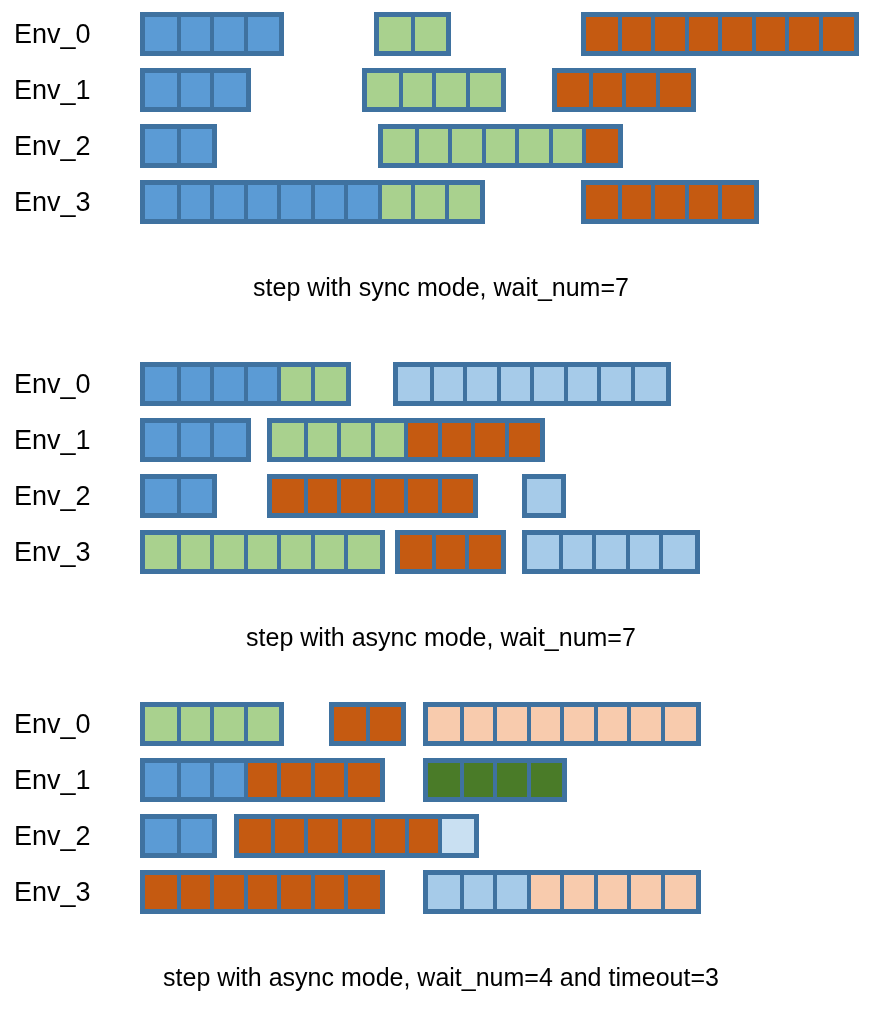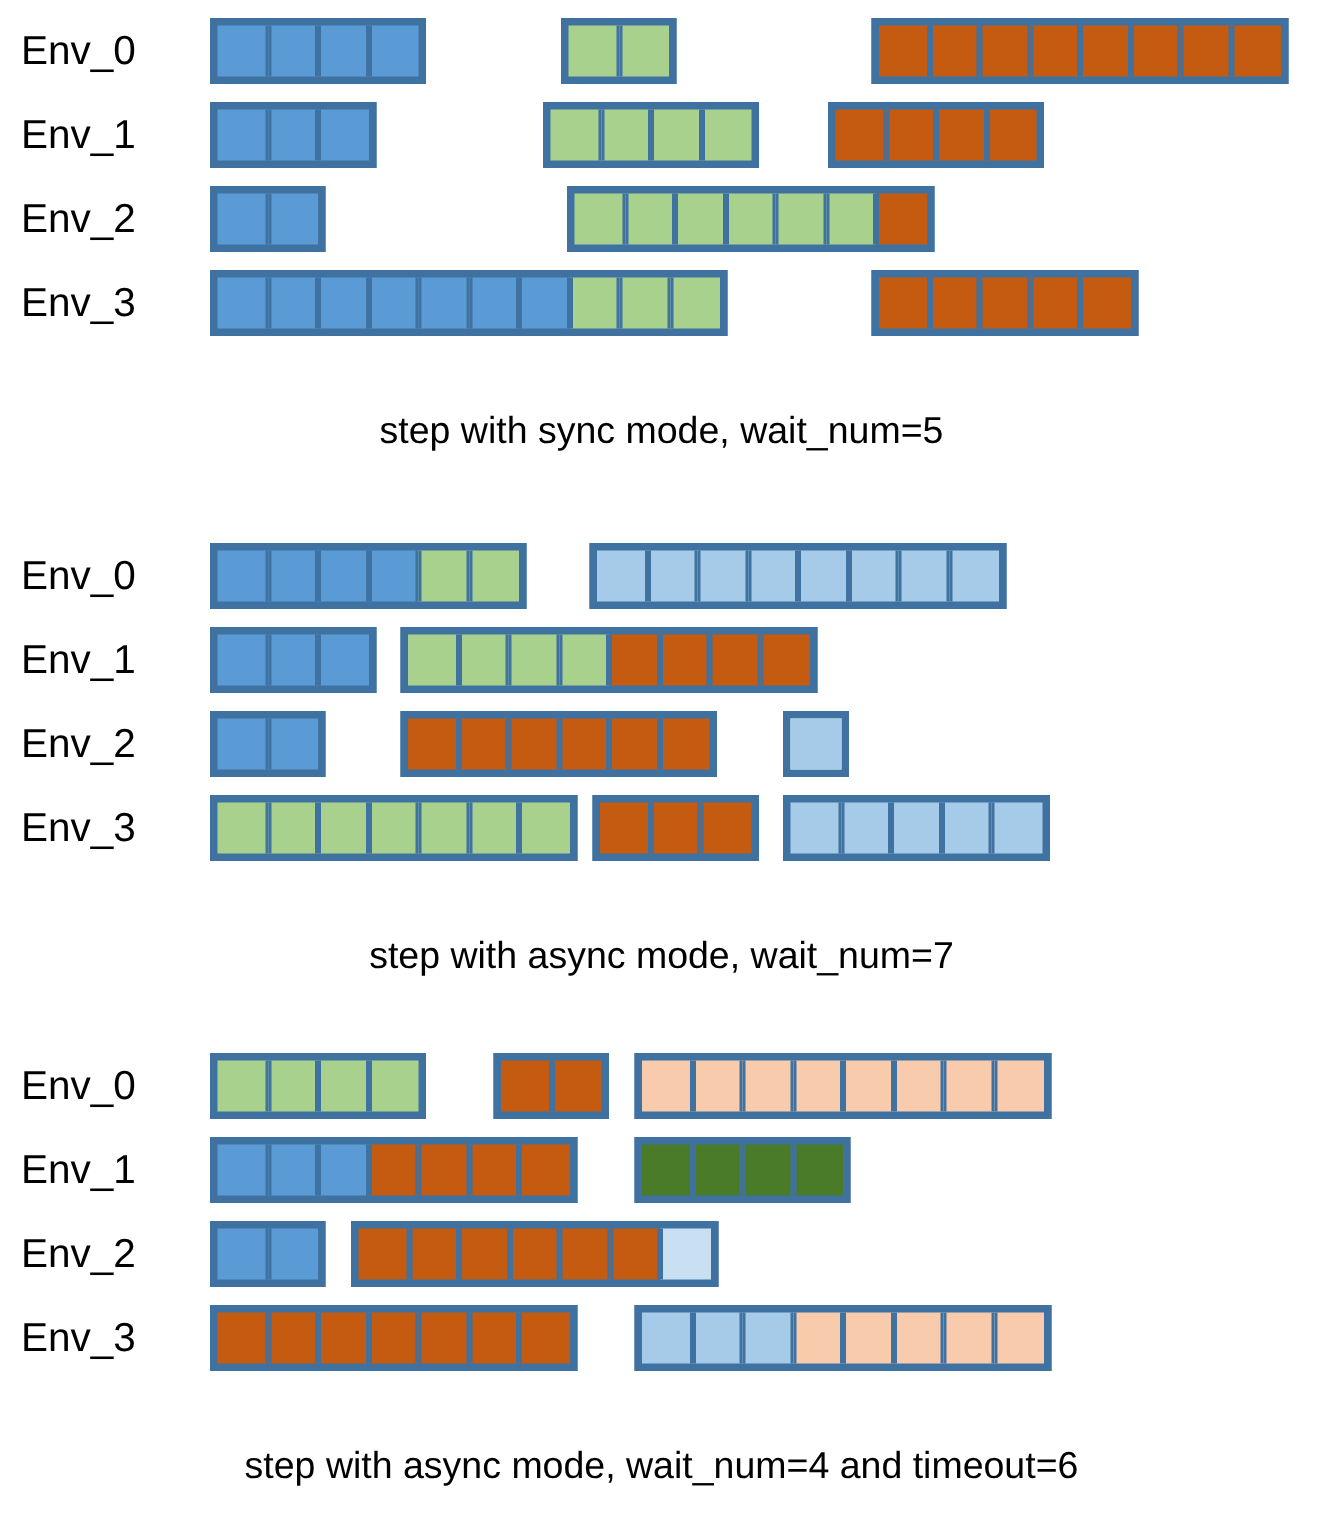--- a/index.html
+++ b/index.html
@@ -174,21 +174,21 @@
           <div class="block" style="left: 581px; width: 177.5px;">
             <div class="cell c-orange" style="width: 33.5px;"></div>
             <div class="cell c-orange" style="width: 33.5px;"></div>
             <div class="cell c-orange" style="width: 33.5px;"></div>
             <div class="cell c-orange" style="width: 33.5px;"></div>
             <div class="cell c-orange" style="width: 33.5px;"></div>
           </div>
         </div>
       </div>
     </div>
-    <div class="caption" style="top: 272px;">step with sync mode, wait_num=5</div>
+    <div class="caption" style="top: 272px;">step with sync mode, wait_num=7</div>
     <div class="panel" style="top: 356px;">
       <div class="row">
         <div class="row-label">Env_0</div>
         <div class="track">
           <div class="block" style="left: 140px; width: 211px;">
             <div class="cell c-blue" style="width: 33.5px;"></div>
             <div class="cell c-blue" style="width: 33.5px;"></div>
             <div class="cell c-blue" style="width: 33.5px;"></div>
             <div class="cell c-blue" style="width: 33.5px;"></div>
             <div class="cell c-green" style="width: 33.5px;"></div>
@@ -356,14 +356,14 @@
             <div class="cell c-ltblue" style="width: 33.5px;"></div>
             <div class="cell c-peach" style="width: 33.5px;"></div>
             <div class="cell c-peach" style="width: 33.5px;"></div>
             <div class="cell c-peach" style="width: 33.5px;"></div>
             <div class="cell c-peach" style="width: 33.5px;"></div>
             <div class="cell c-peach" style="width: 33.5px;"></div>
           </div>
         </div>
       </div>
     </div>
-    <div class="caption" style="top: 962px;">step with async mode, wait_num=4 and timeout=6</div>
+    <div class="caption" style="top: 962px;">step with async mode, wait_num=4 and timeout=3</div>
   </div>
 
 </body></html>

